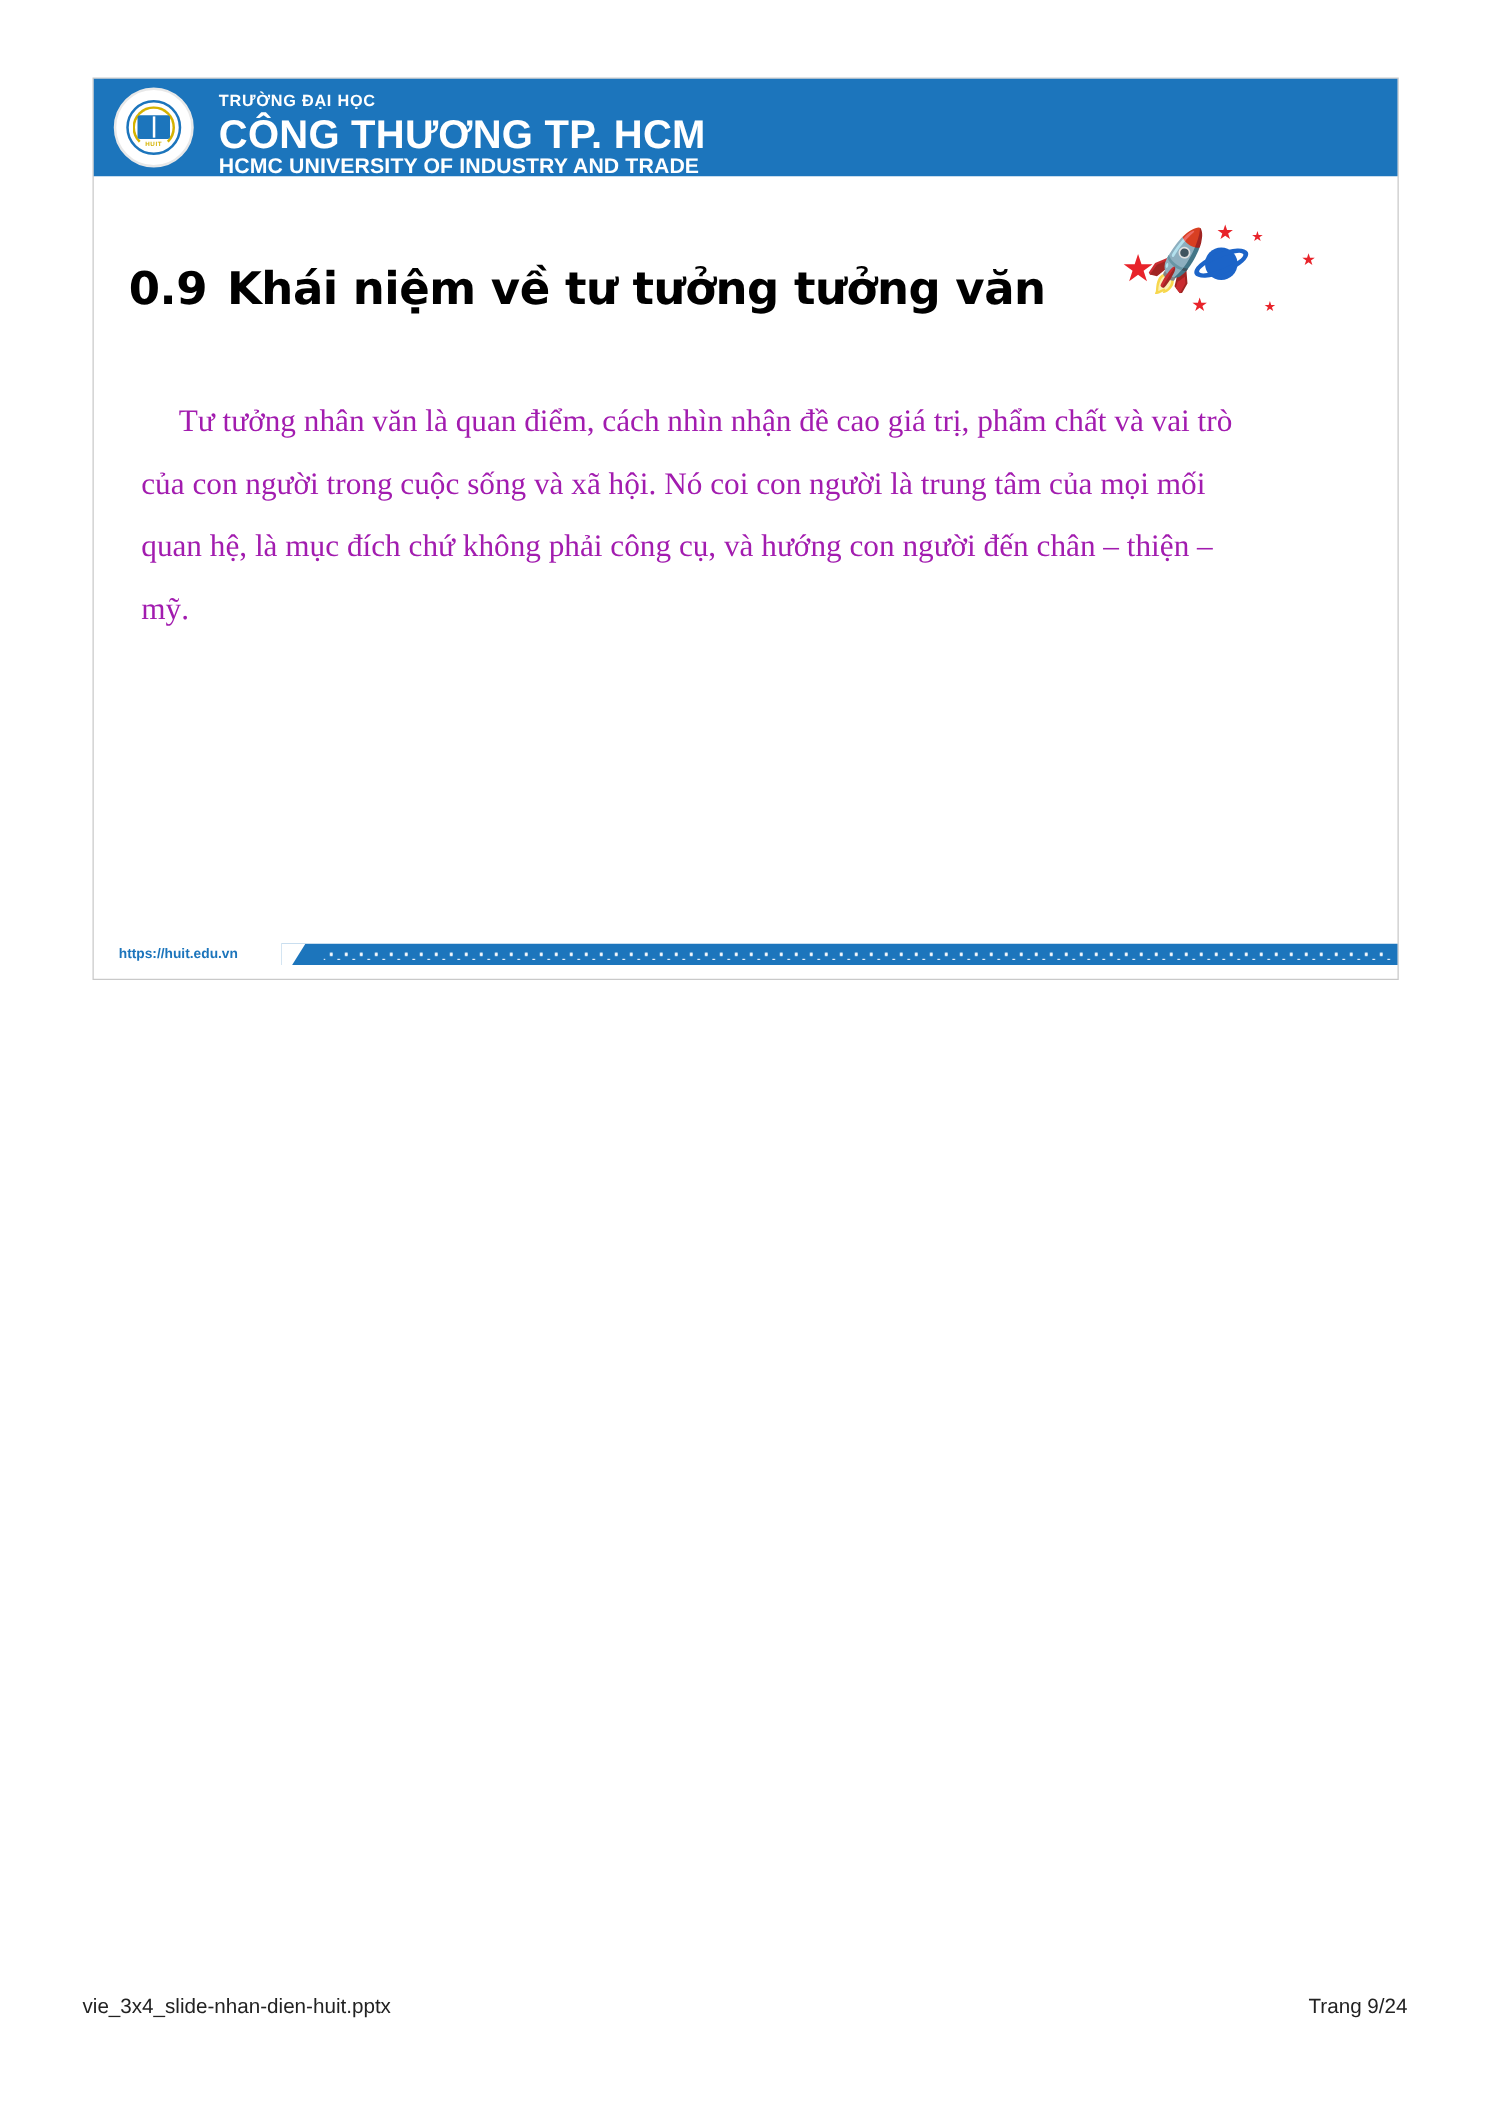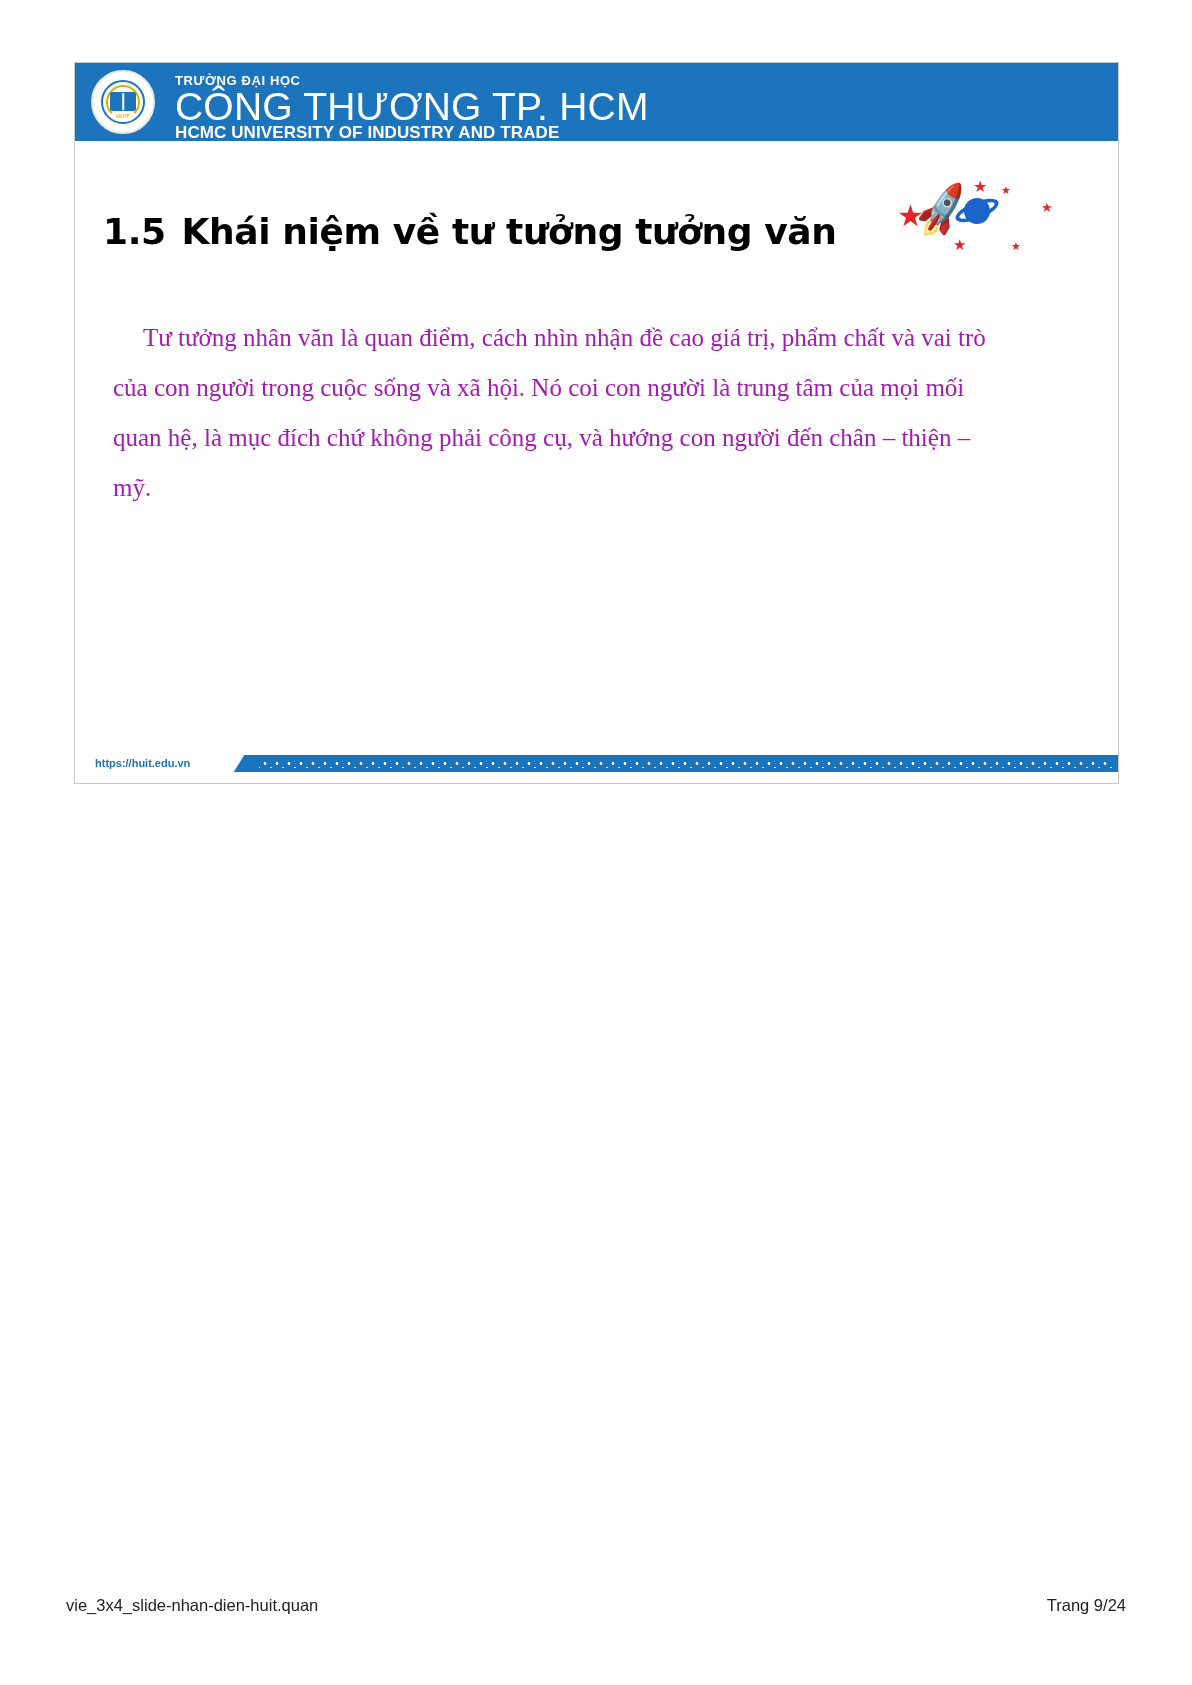--- a/index.html
+++ b/index.html
@@ -110,22 +110,22 @@
     top: 10px;
     color: #ffffff;
   }
   .uni-line1 {
     font-size: 13px;
     font-weight: bold;
     letter-spacing: .6px;
     line-height: 16px;
   }
   .uni-line2 {
-    font-size: 39px;
-    font-weight: normal;
+    font-size: 32px;
+    font-weight: bold;
     letter-spacing: .2px;
     line-height: 34px;
     margin-top: 1px;
   }
   .uni-line3 {
     font-size: 17px;
     font-weight: bold;
     letter-spacing: .1px;
     line-height: 14px;
     margin-top: 2px;
@@ -307,21 +307,21 @@
     <div class="uni-text">
       <div class="uni-line1">TRƯỜNG ĐẠI HỌC</div>
       <div class="uni-line2">CÔNG THƯƠNG TP. HCM</div>
       <div class="uni-line3">HCMC UNIVERSITY OF INDUSTRY AND TRADE</div>
     </div>
   </div>
 
   <div class="slide-body">
 
     <div class="slide-title">
-      <span class="title-num">1.5</span><span>Khái niệm về tư tưởng tưởng văn</span>
+      <span class="title-num">0.9</span><span>Khái niệm về tư tưởng tưởng văn</span>
     </div>
 
     <div class="doodles">
       <span class="star" style="left:62px; top:22px; font-size:30px;">★</span>
       <span class="star" style="left:138px; top:0px; font-size:16px;">★</span>
       <span class="star" style="left:166px; top:6px; font-size:11px;">★</span>
       <span class="star" style="left:206px; top:22px; font-size:13px;">★</span>
       <span class="star" style="left:118px; top:58px; font-size:15px;">★</span>
       <span class="star" style="left:176px; top:62px; font-size:11px;">★</span>
       <span class="rocket">🚀</span>
@@ -338,15 +338,15 @@
   <div class="slide-footer">
     <div class="footer-url">https://huit.edu.vn</div>
     <div class="footer-bar">
       <div class="footer-dots"></div>
     </div>
   </div>
 
 </div>
 
 <div class="page-footer">
-  <div class="filename">vie_3x4_slide-nhan-dien-huit.quan</div>
+  <div class="filename">vie_3x4_slide-nhan-dien-huit.pptx</div>
   <div class="pagenum">Trang 9/24</div>
 </div>
 
 </body></html>

